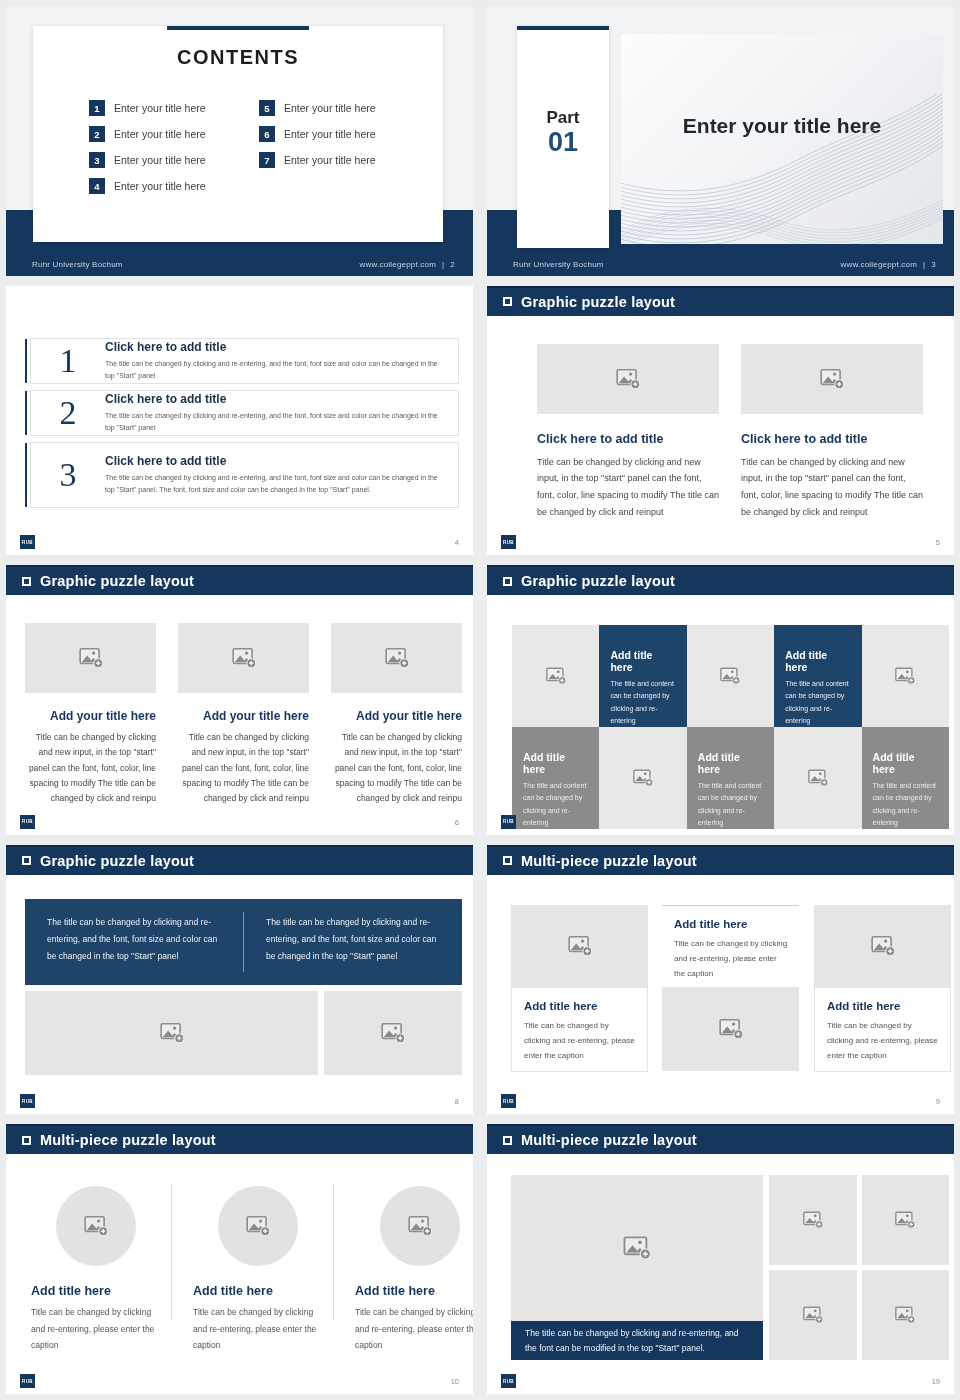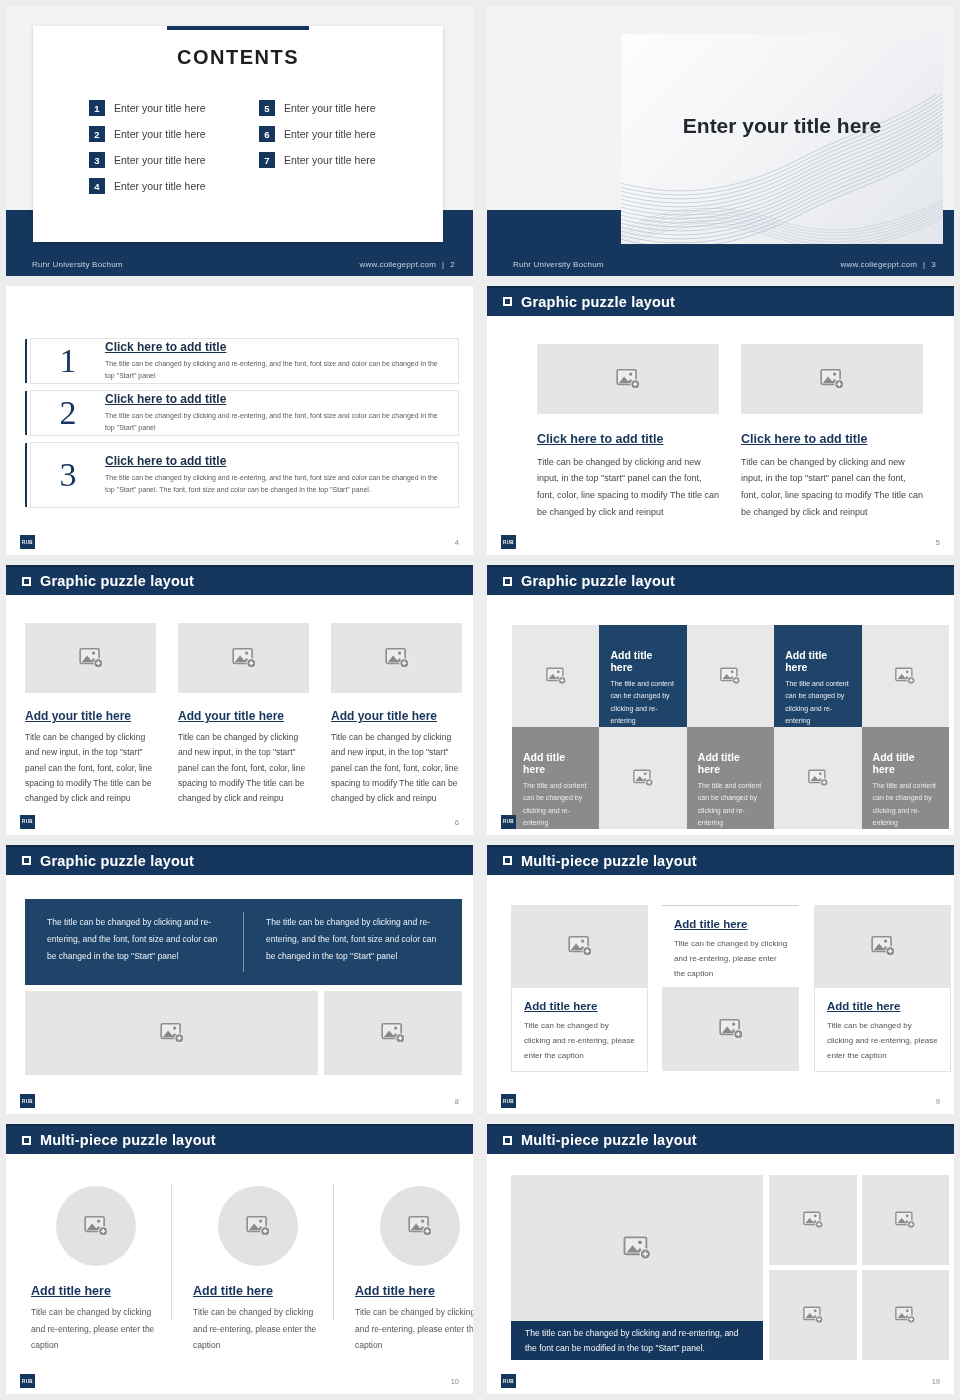--- a/index.html
+++ b/index.html
@@ -74,39 +74,39 @@
   .logo-badge {
     position:absolute; left:14px; bottom:6px; width:15px; height:14px;
     background:#16375d; color:#fff; font-size:4.5px; font-weight:bold;
     display:flex; align-items:center; justify-content:center; letter-spacing:.4px;
   }
   .pagenum { position:absolute; right:14px; bottom:8px; font-size:7.5px; color:#8a8a8a; }
 
   .imgph { background:#e6e5e3; display:flex; align-items:center; justify-content:center; }
   .ph-icon { width:26px; height:26px; }
 
-  .c-title { color:#17355c; font-weight:bold;text-decoration:underline; }
+  .c-title { color:#17355c; font-weight:bold; }
   .c-body { color:#4f4f4f; }
 
   
   .hl-item { position:absolute; left:24px; right:14px; border:1px solid #e3e3e3; background:#fff; display:flex; align-items:center; }
   .hl-item::before { content:''; position:absolute; left:-6px; top:0; bottom:0; width:2px; background:#16375d; }
   .hl-num { width:74px; text-align:center; font-family:"Liberation Serif", serif; font-size:34px; color:#16375d; }
   .hl-text { flex:1; padding-right:10px; }
   .hl-text .c-title { font-size:12px; margin-bottom:4px; color:#1c2f4a; }
   .hl-text .c-body { font-size:7px; line-height:1.7; color:#5a5a5a; }
 
   
   .p5-col { position:absolute; top:58px; width:182px; }
   .p5-col .imgph { height:70px; }
   .p5-col .c-title { font-size:12.5px; margin-top:18px; }
   .p5-col .c-body { font-size:9px; line-height:1.85; margin-top:8px; color:#474747; }
 
   
-  .p6-col { position:absolute; top:58px; width:131px; }
+  .p6-col { position:absolute; top:58px; width:131px;text-align:right; }
   .p6-col .imgph { height:70px; }
   .p6-col .c-title { font-size:12px; margin-top:16px; }
   .p6-col .c-body { font-size:8.5px; line-height:1.8; margin-top:7px; color:#474747; }
 
   
   .p7-grid {
     position:absolute; left:25px; top:60px; width:437px; height:170px;
     display:grid; grid-template-columns:repeat(5,1fr); grid-template-rows:1fr 1fr;
   }
   .p7-grid .imgph { background:#e9e8e6; }
@@ -252,20 +252,25 @@
           <use href="#wvB" y="3"></use>
             <use href="#wvB" y="6"></use>
             <use href="#wvB" y="9"></use>
           <use href="#wvB" y="12"></use>
             <use href="#wvB" y="15"></use>
             <use href="#wvB" y="18"></use>
         </g>
       </svg>
       <div class="part-title">Enter your title here</div>
     </div>
+    <div class="part-card">
+      <div class="part-accent"></div>
+      <div class="part-label">Part</div>
+      <div class="part-number">01</div>
+    </div>
     <div class="cover-footer">
       <span>Ruhr University Bochum</span>
       <span class="right">
           <span>www.collegeppt.com</span>
           <span>|</span>
           <span>3</span>
         </span>
     </div>
   </div>
 

